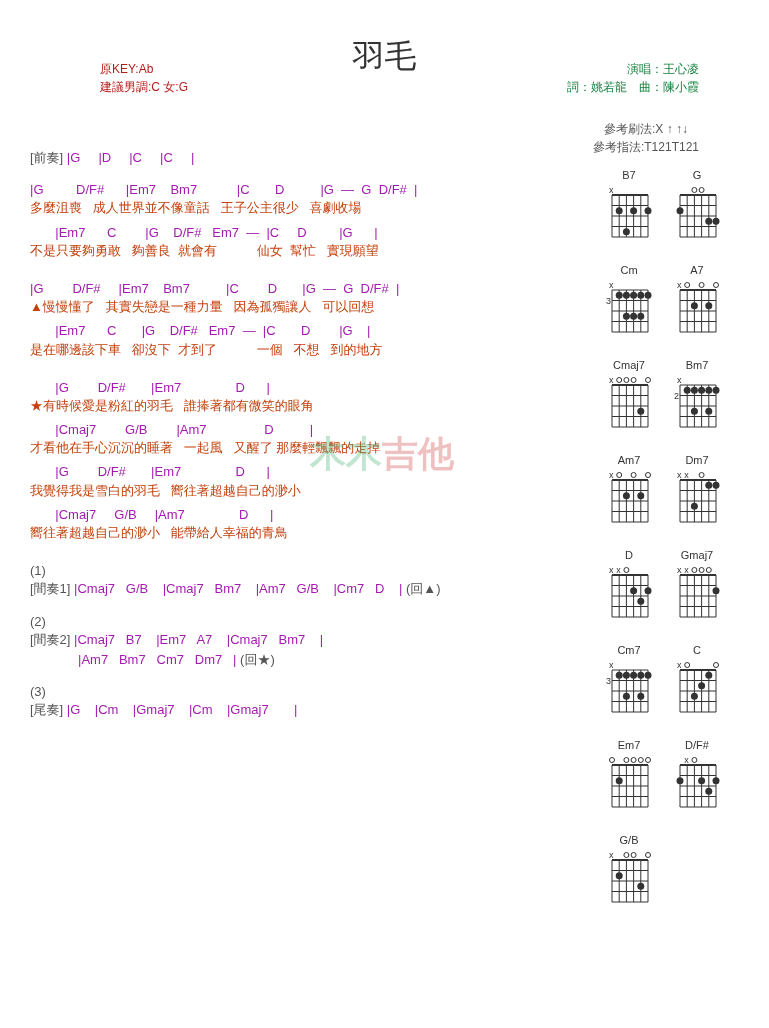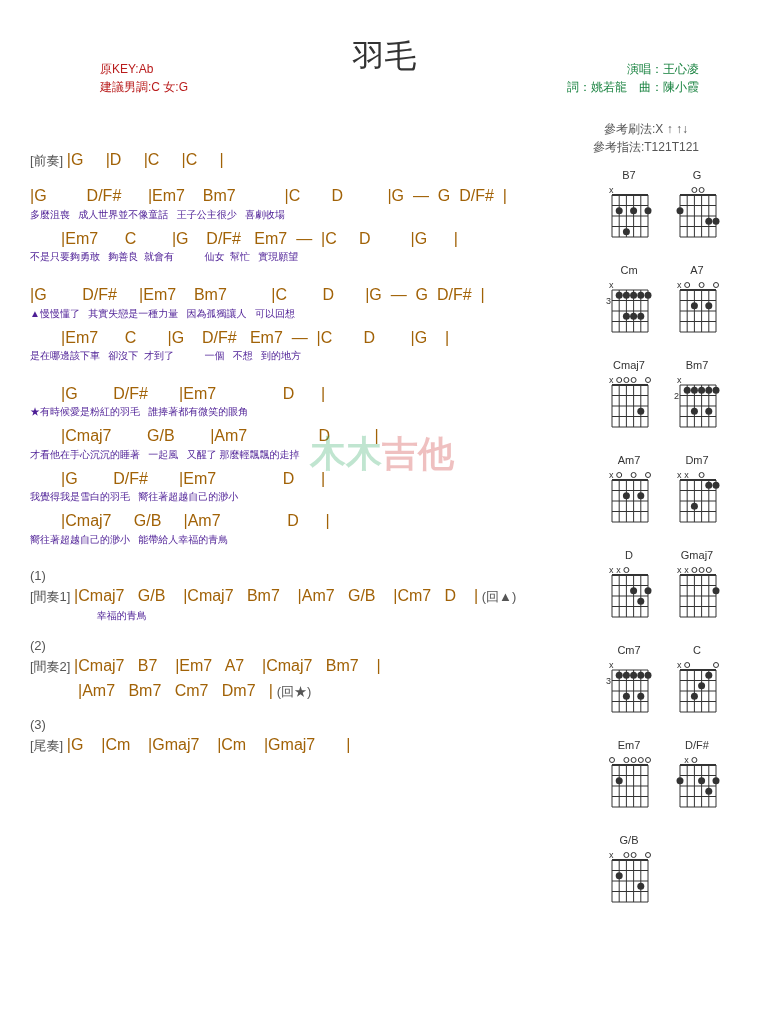--- a/index.html
+++ b/index.html
@@ -7,22 +7,22 @@
 h1{text-align:center;font-size:32px;font-weight:normal;color:#333;margin:15px 0 1px}
 .meta-l{position:absolute;left:100px;top:60px;font-size:12px;color:#b91c1c;line-height:1.5}
 .meta-r{position:absolute;right:70px;top:60px;font-size:12px;color:#15803d;text-align:right;line-height:1.5}
 .pattern{position:absolute;right:70px;top:120px;font-size:12px;text-align:center;line-height:1.5}
 .body-area{display:flex;margin-top:70px}
 .sheet{flex:1;font-size:13px;line-height:1.4;padding-right:8px}
 .diagrams{width:140px;display:flex;flex-wrap:wrap;gap:19px 8px;align-content:flex-start;padding-top:20px}
 .sec{margin-bottom:14px}
 .sec-label{color:#555;display:inline}
 .line{margin-bottom:2px}
-.chords{color:#a16207;white-space:pre;font-size:16px}
-.lyr{color:#4c1d95;white-space:pre;font-size:10px}
+.chords{color:#a21caf;white-space:pre;font-size:13px}
+.lyr{color:#c2410c;white-space:pre;font-size:13px}
 .mark{color:#555}
 .diag{width:60px;text-align:center}
 .diag-name{font-size:11px;color:#333;margin-bottom:2px}
 .grid{display:inline-block;position:relative}
 .grid svg{display:block}
 .wm{position:absolute;left:310px;top:430px;font-size:36px;font-weight:bold;opacity:.3;pointer-events:none}
 .wm1{color:#3a6}
 .wm2{color:#c33}
 </style>
 </head>
@@ -82,21 +82,20 @@
           <div style="height: 6px;"></div>
         </div>
 
       <div class="sec">
         <div class="mark">(1)</div>
         <div class="line">
           <span class="sec-label">[間奏1]</span>
           <span class="chords">|Cmaj7   G/B    |Cmaj7   Bm7    |Am7   G/B    |Cm7   D    |</span>
           <span class="mark">  </span><span class="mark">(回▲)</span>
         </div>
-        <div class="lyr">                        幸福的青鳥</div>
       </div>
 
       <div class="sec">
         <div class="mark">(2)</div>
         <div class="line">
           <span class="sec-label">[間奏2]</span>
           <span class="chords">|Cmaj7   B7    |Em7   A7    |Cmaj7   Bm7    |</span>
         </div>
         <div class="line">
           <span class="chords" style="padding-left:48px">|Am7   Bm7   Cm7   Dm7   |</span>

